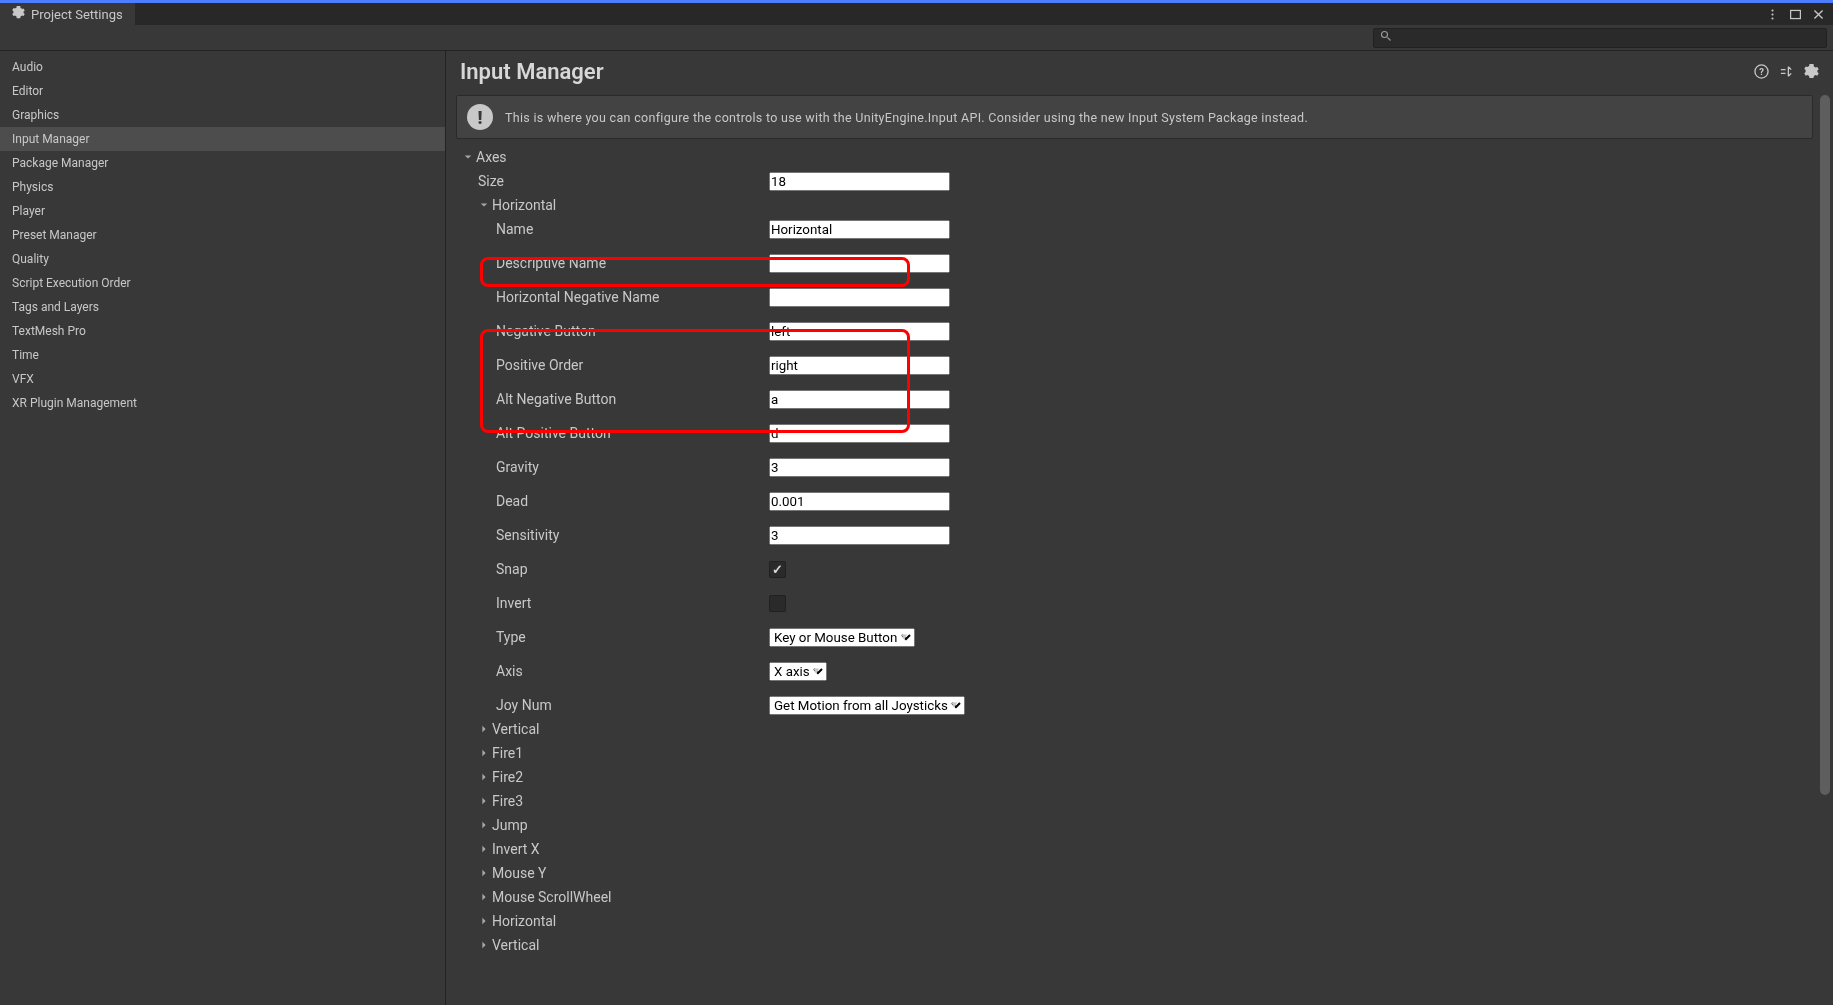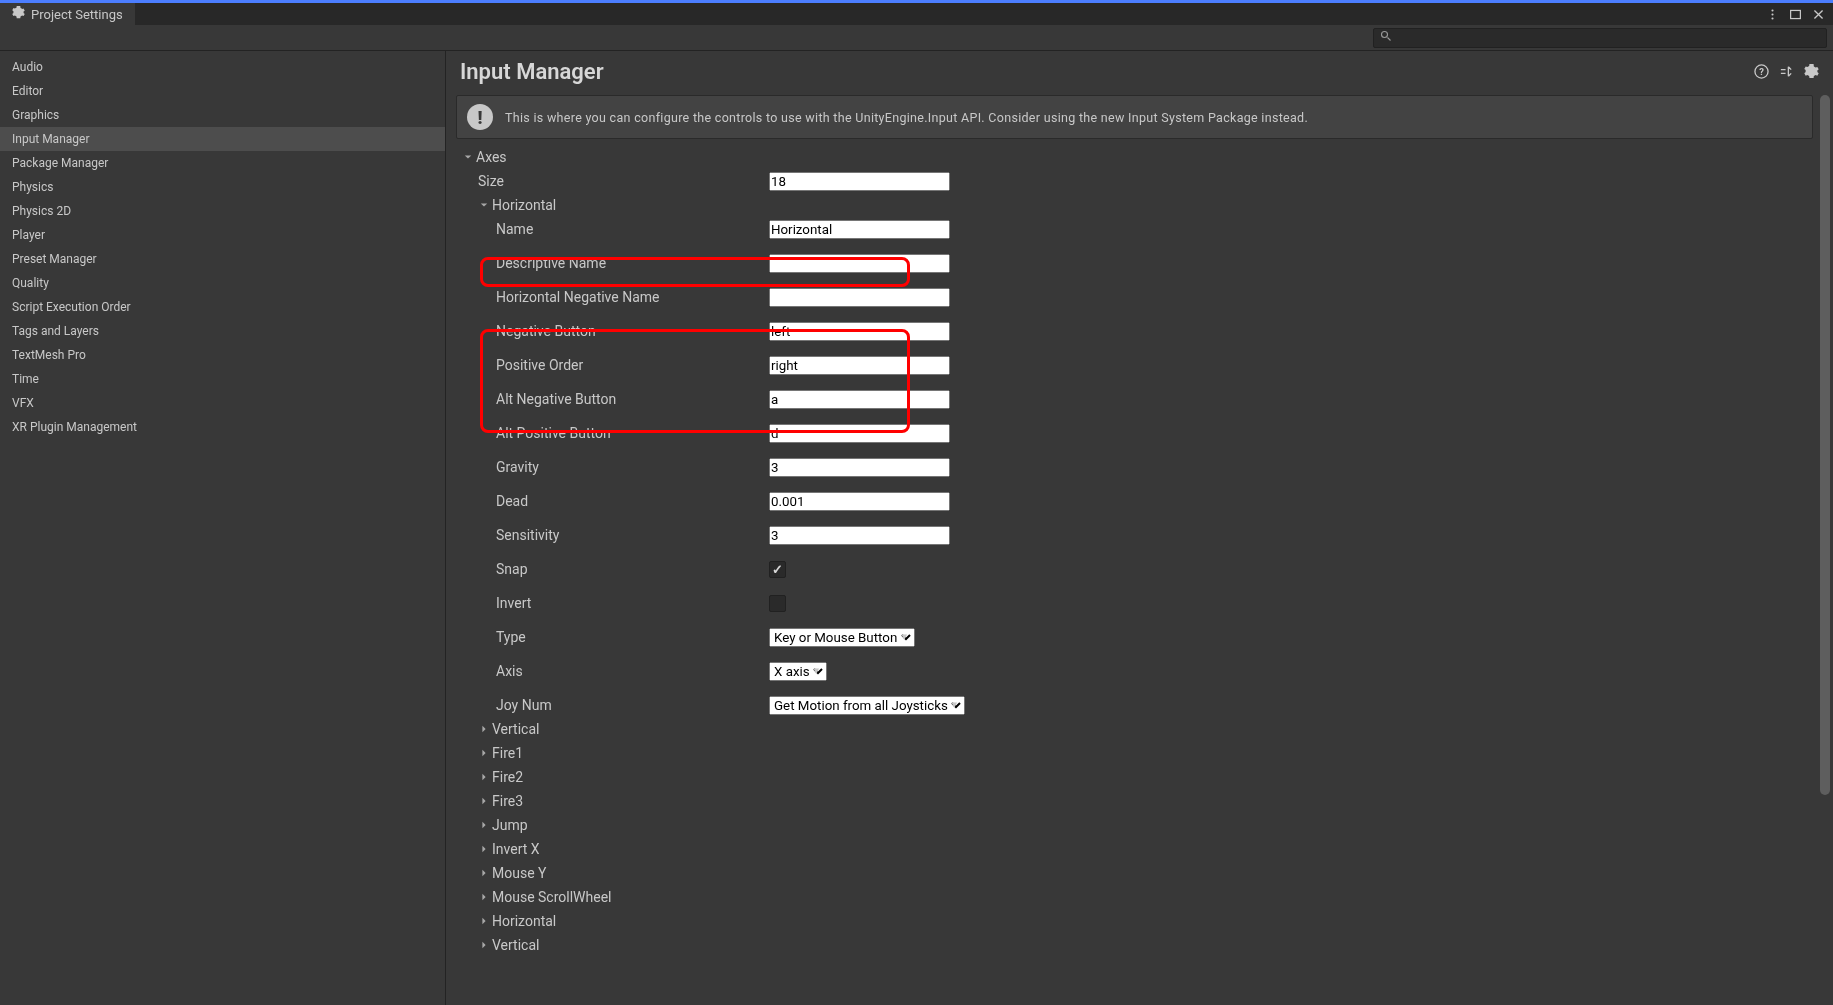--- a/index.html
+++ b/index.html
@@ -124,23 +124,20 @@
     <div class="sidebar-item selected">
         <span>Input Manager</span>
       </div>
     <div class="sidebar-item">
         <span>Package Manager</span>
       </div>
     <div class="sidebar-item">
         <span>Physics</span>
       </div>
     <div class="sidebar-item">
-        <span>Physics 2D</span>
-      </div>
-    <div class="sidebar-item">
         <span>Player</span>
       </div>
     <div class="sidebar-item">
         <span>Preset Manager</span>
       </div>
     <div class="sidebar-item">
         <span>Quality</span>
       </div>
     <div class="sidebar-item">
         <span>Script Execution Order</span>

